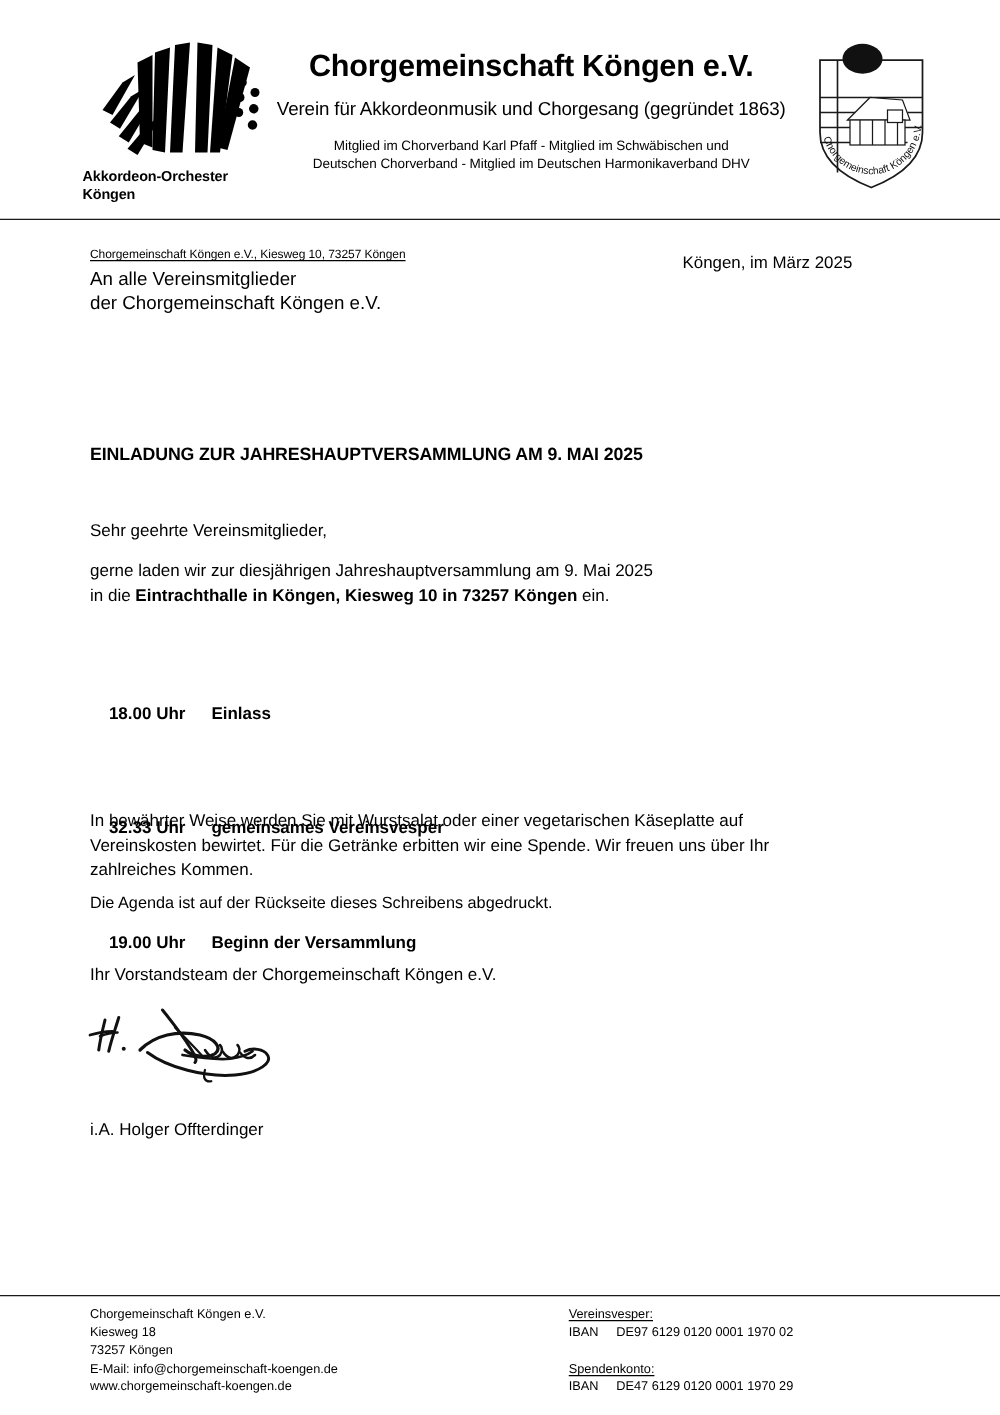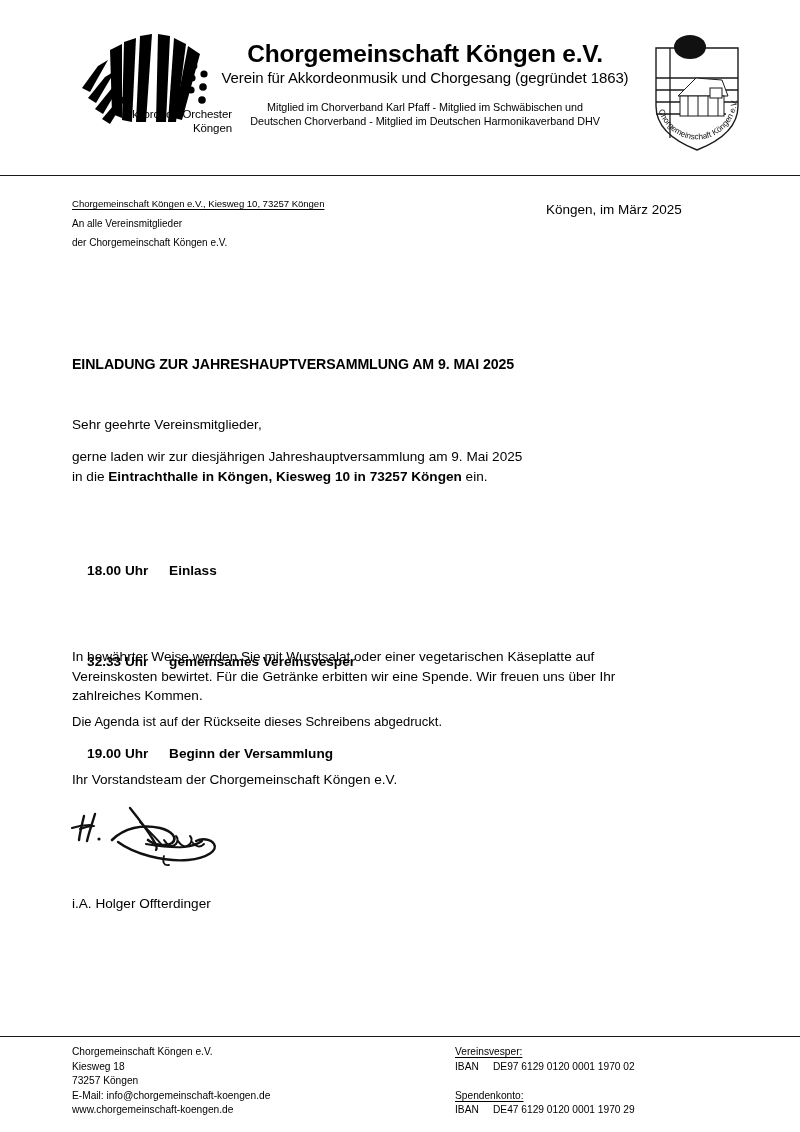--- a/index.html
+++ b/index.html
@@ -23,44 +23,44 @@
     width: 800px;
     height: 175px;
   }
   .logo-accordion {
     position: absolute;
     left: 66px; top: 32px;
     width: 166px; height: 124px;
   }
   .logo-accordion .caption {
     position: absolute;
-    left: 0; top: 76px;
+    left: 0; top: 104px;
     width: 166px;
-    text-align: right;
+    text-align: left;
     font-size: 11.5px;
-    font-weight: normal;
+    font-weight: bold;
     line-height: 13.5px;
     letter-spacing: -0.1px;
   }
   .header-center {
     position: absolute;
     left: 205px; top: 40px;
     width: 440px;
     text-align: center;
   }
   .org-title {
     font-size: 24.5px;
     font-weight: bold;
     letter-spacing: -0.2px;
     line-height: 28px;
   }
   .org-subtitle {
     font-size: 15px;
     line-height: 20px;
-    margin-top: 0;
+    margin-top: 10px;
     letter-spacing: -0.1px;
   }
   .org-memberships {
     font-size: 10.8px;
     line-height: 14px;
     margin-top: 12px;
     letter-spacing: -0.05px;
   }
   .logo-seal {
     position: absolute;
@@ -83,21 +83,21 @@
     position: absolute;
     left: 72px; top: 198px;
     font-size: 9.6px;
     letter-spacing: -0.05px;
     text-decoration: underline;
     text-underline-offset: 2px;
   }
   .recipient {
     position: absolute;
     left: 72px; top: 215px;
-    font-size: 10px;
+    font-size: 15px;
     line-height: 18.5px;
   }
   .date-line {
     position: absolute;
     left: 546px; top: 202px;
     font-size: 13.5px;
   }
 
   
   .subject {

